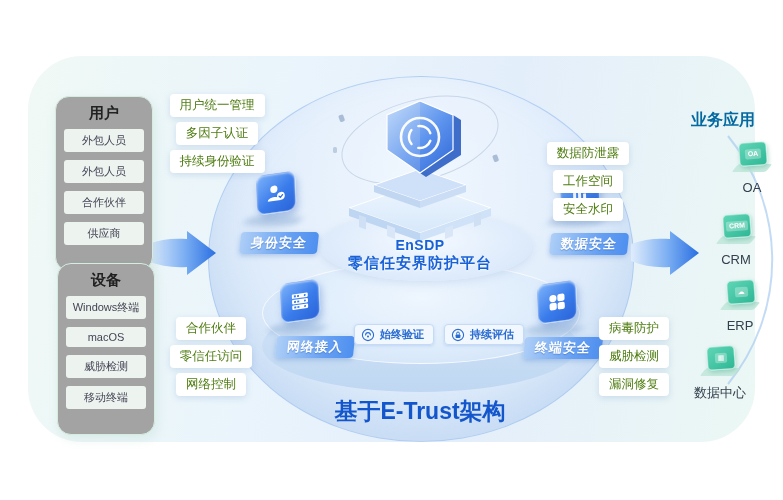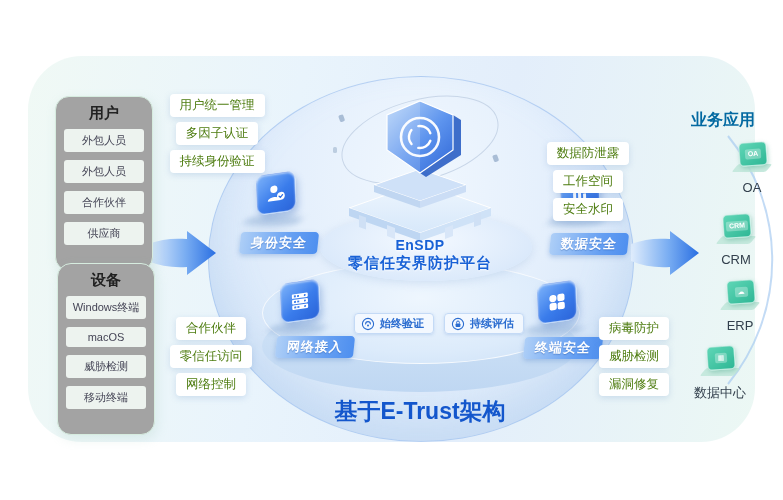--- a/index.html
+++ b/index.html
@@ -64,21 +64,21 @@
     box-shadow:0 2px 5px rgba(80,130,200,.35);text-shadow:0 1px 1px rgba(40,90,170,.45);
     transform:skewX(-6deg);
   }
   
   .feature-list{display:flex;flex-direction:column;align-items:center;}
   .pill{
     background:#fff;border-radius:4px;color:#4d7c0f;font-size:12.5px;padding:3px 10px;
     margin-bottom:5px;box-shadow:0 2px 6px rgba(110,150,200,.25);white-space:nowrap;text-align:center;
   }
   
-  .badges{left:354px;top:313px;display:flex;gap:10px;justify-content:center;}
+  .badges{left:354px;top:324px;display:flex;gap:10px;justify-content:center;}
   .badge{
     display:flex;align-items:center;gap:5px;background:rgba(246,250,255,.8);
     border:1px solid #c4daf6;border-radius:4px;padding:2px 9px 2px 6px;
     color:#2a6cd0;font-size:11px;font-weight:bold;box-shadow:0 1px 3px rgba(120,160,220,.3);
   }
   .badge svg{width:14px;height:14px;}
   
   .panel{
     width:96px;background:#a3a3a3;border:1.5px solid #d6ecdf;border-radius:14px;
     box-shadow:2px 4px 12px rgba(140,190,170,.2);padding:7px 0 9px;

